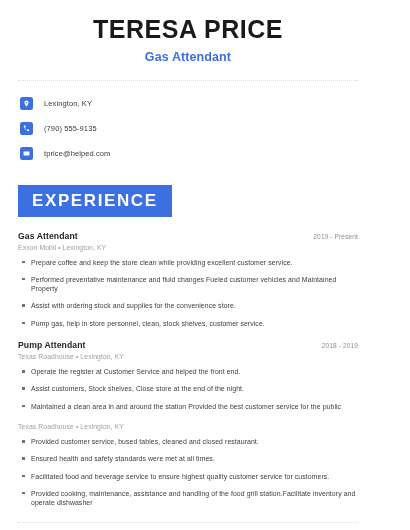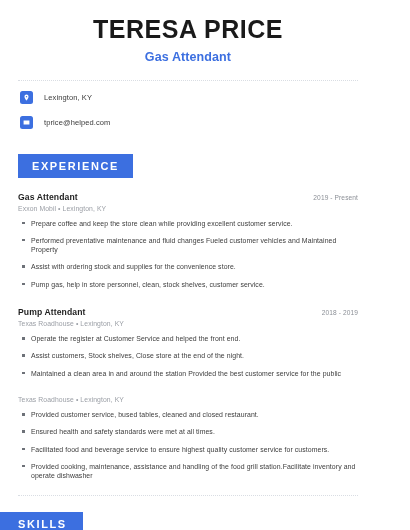--- a/index.html
+++ b/index.html
@@ -43,21 +43,21 @@
   }
 
   .divider {
     border-top: 1px dotted #d9dde3;
     margin: 16px 18px 0 18px;
     height: 0;
   }
 
   
   .contact-list {
-    margin: 7px 0 0 0;
+    margin: 13px 0 0 0;
     padding: 0 16px 0 20px;
     list-style: none;
   }
   .contact-row {
     display: flex;
     align-items: center;
     height: 19px;
     margin-bottom: 6px;
   }
   .contact-icon {
@@ -75,37 +75,37 @@
   .contact-text {
     font-size: 7.5px;
     color: #3b3b3b;
     letter-spacing: 0.1px;
   }
 
   
   .section-badge {
     background: #3c6fe0;
     color: #ffffff;
-    font-size: 11px;
+    font-size: 17px;
     font-weight: bold;
     letter-spacing: 1.6px;
     display: inline-block;
     padding: 6px 14px 6px 14px;
   }
   .badge-wrap-indent { margin: 22px 0 0 18px; }
   .badge-wrap-flush  { margin: 16px 0 0 0; }
   .badge-flush {
     padding-left: 18px;
     padding-right: 16px;
   }
 
   
   .experience { margin: 14px 18px 0 18px; }
   .job { margin-bottom: 2px; }
-  .job + .job { margin-top: 18px; }
+  .job + .job { margin-top: 12px; }
   .job-head {
     display: flex;
     align-items: baseline;
     justify-content: space-between;
   }
   .job-role {
     font-size: 8.6px;
     font-weight: bold;
     color: #1f1f1f;
     letter-spacing: 0.1px;
@@ -160,20 +160,28 @@
   <div class="divider"></div>
 
   <ul class="contact-list">
     <li class="contact-row">
       <span class="contact-icon">
         <svg width="7" height="7" viewBox="0 0 24 24" fill="#ffffff" aria-hidden="true">
           <path d="M12 2C8.1 2 5 5.1 5 9c0 5.2 7 13 7 13s7-7.8 7-13c0-3.9-3.1-7-7-7zm0 9.5A2.5 2.5 0 1 1 12 6.5a2.5 2.5 0 0 1 0 5z"></path>
         </svg>
       </span>
       <span class="contact-text">Lexington, KY</span>
+    </li>
+    <li class="contact-row">
+      <span class="contact-icon">
+        <svg width="7" height="7" viewBox="0 0 24 24" fill="#ffffff" aria-hidden="true">
+          <path d="M6.6 10.8c1.4 2.8 3.8 5.1 6.6 6.6l2.2-2.2c.3-.3.7-.4 1-.2 1.1.4 2.3.6 3.6.6.6 0 1 .4 1 1V20c0 .6-.4 1-1 1C11.3 21 3 12.7 3 2.9c0-.6.4-1 1-1h3.5c.6 0 1 .4 1 1 0 1.2.2 2.4.6 3.6.1.3 0 .7-.2 1l-2.3 2.3z"></path>
+        </svg>
+      </span>
+      <span class="contact-text">(790) 555-9135</span>
     </li>
     <li class="contact-row">
       <span class="contact-icon">
         <svg width="7" height="7" viewBox="0 0 24 24" fill="#ffffff" aria-hidden="true">
           <path d="M2 5h20v14H2V5zm10 7.2L3.6 6.6h16.8L12 12.2z"></path>
         </svg>
       </span>
       <span class="contact-text">tprice@helped.com</span>
     </li>
   </ul>

